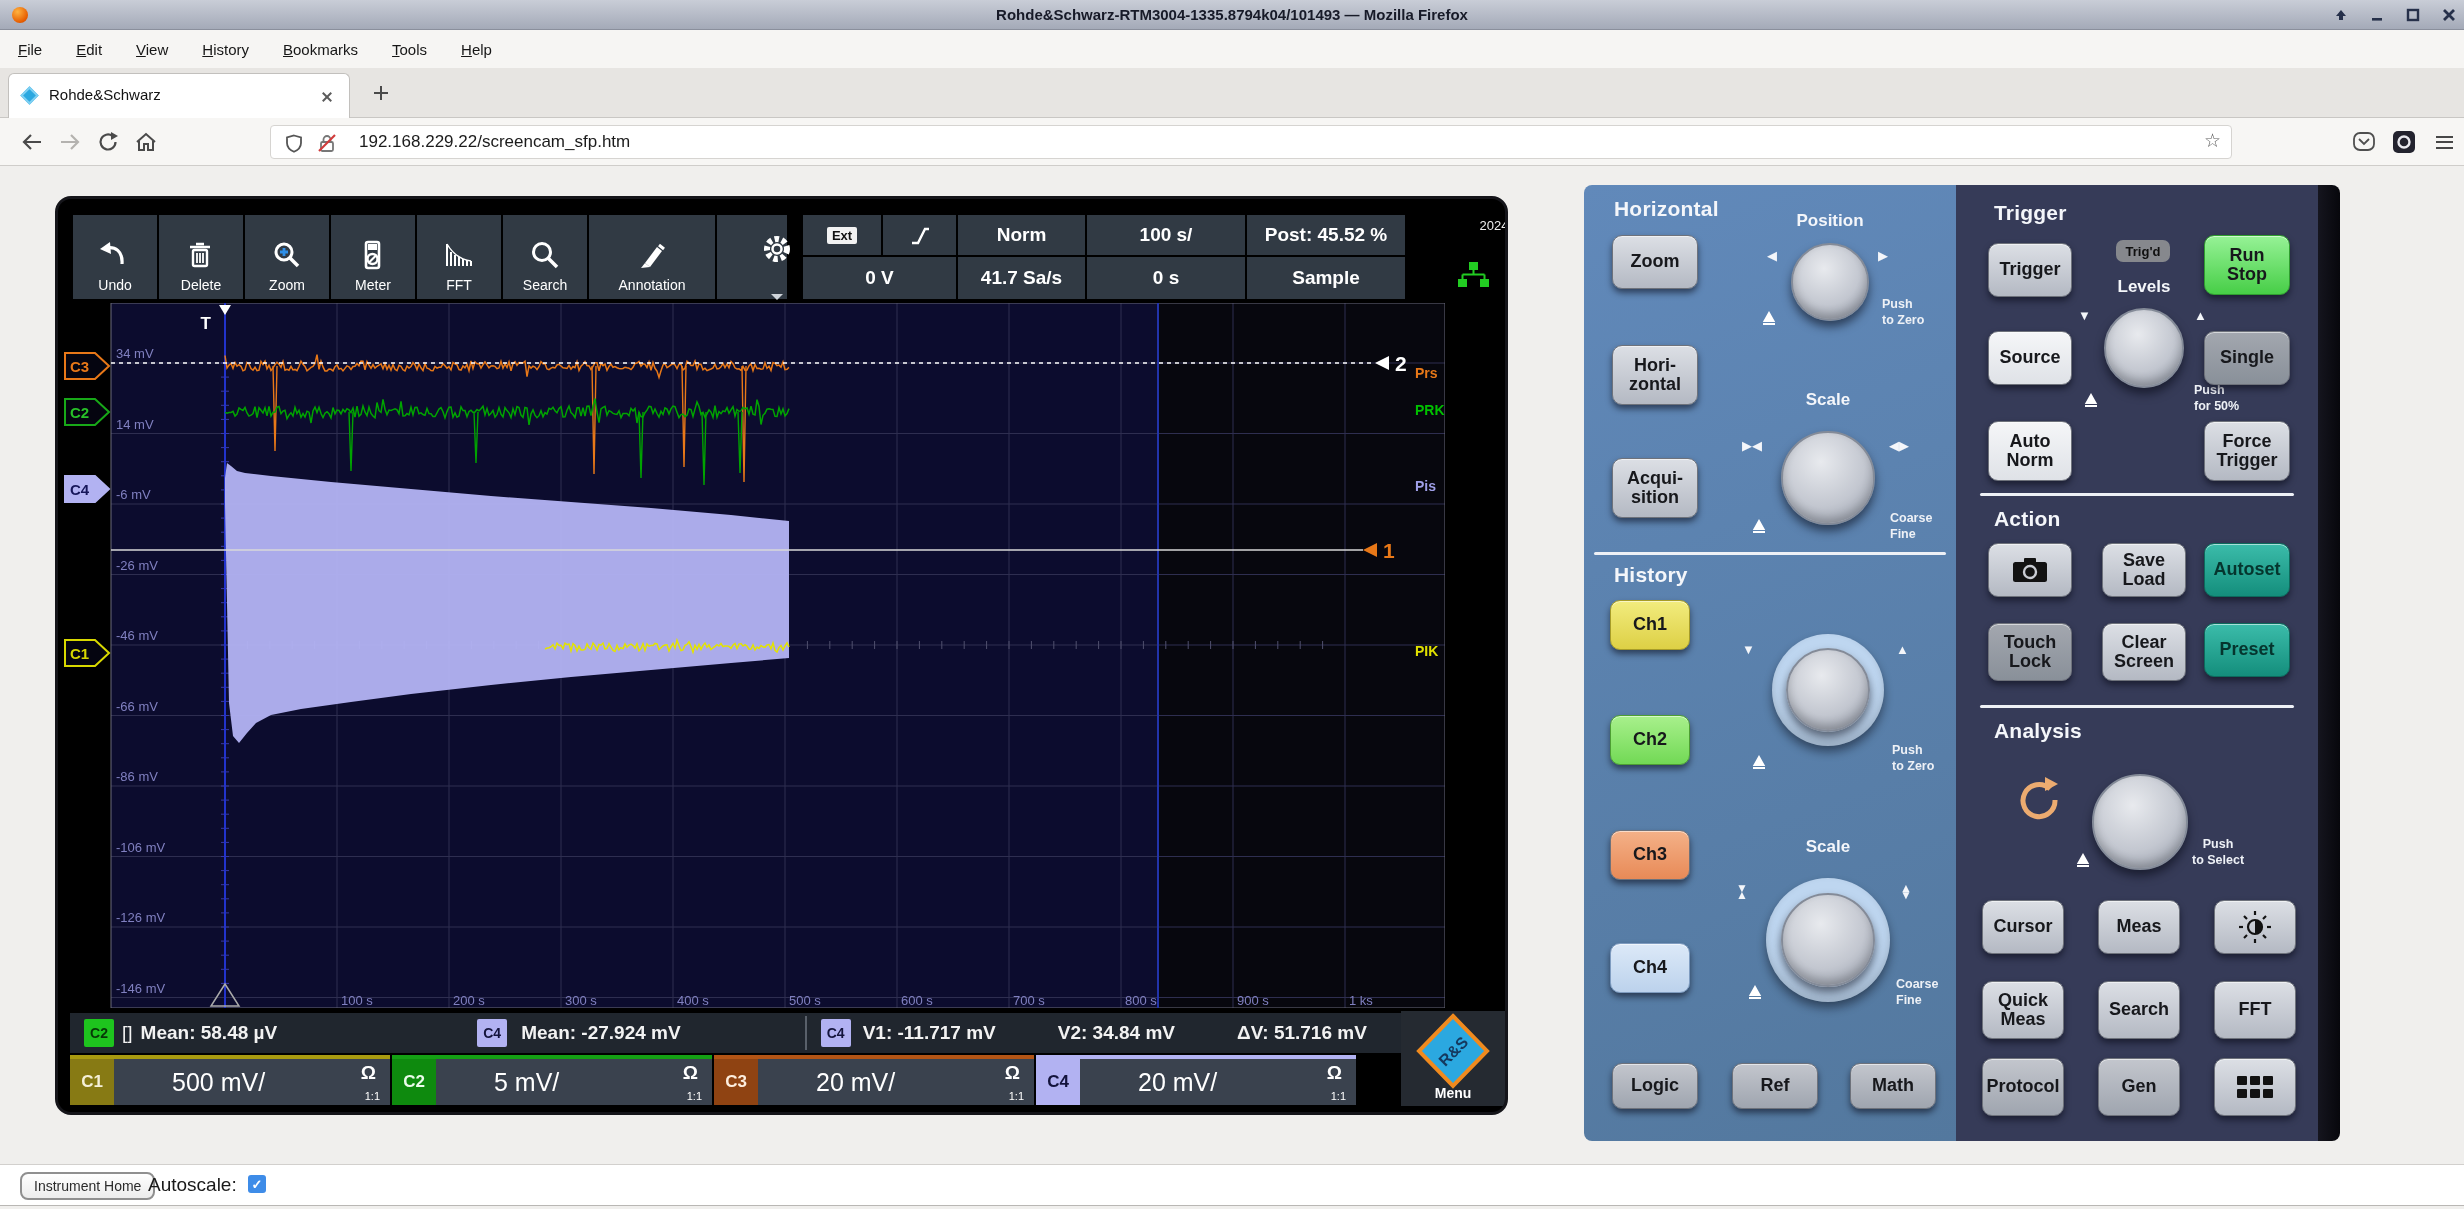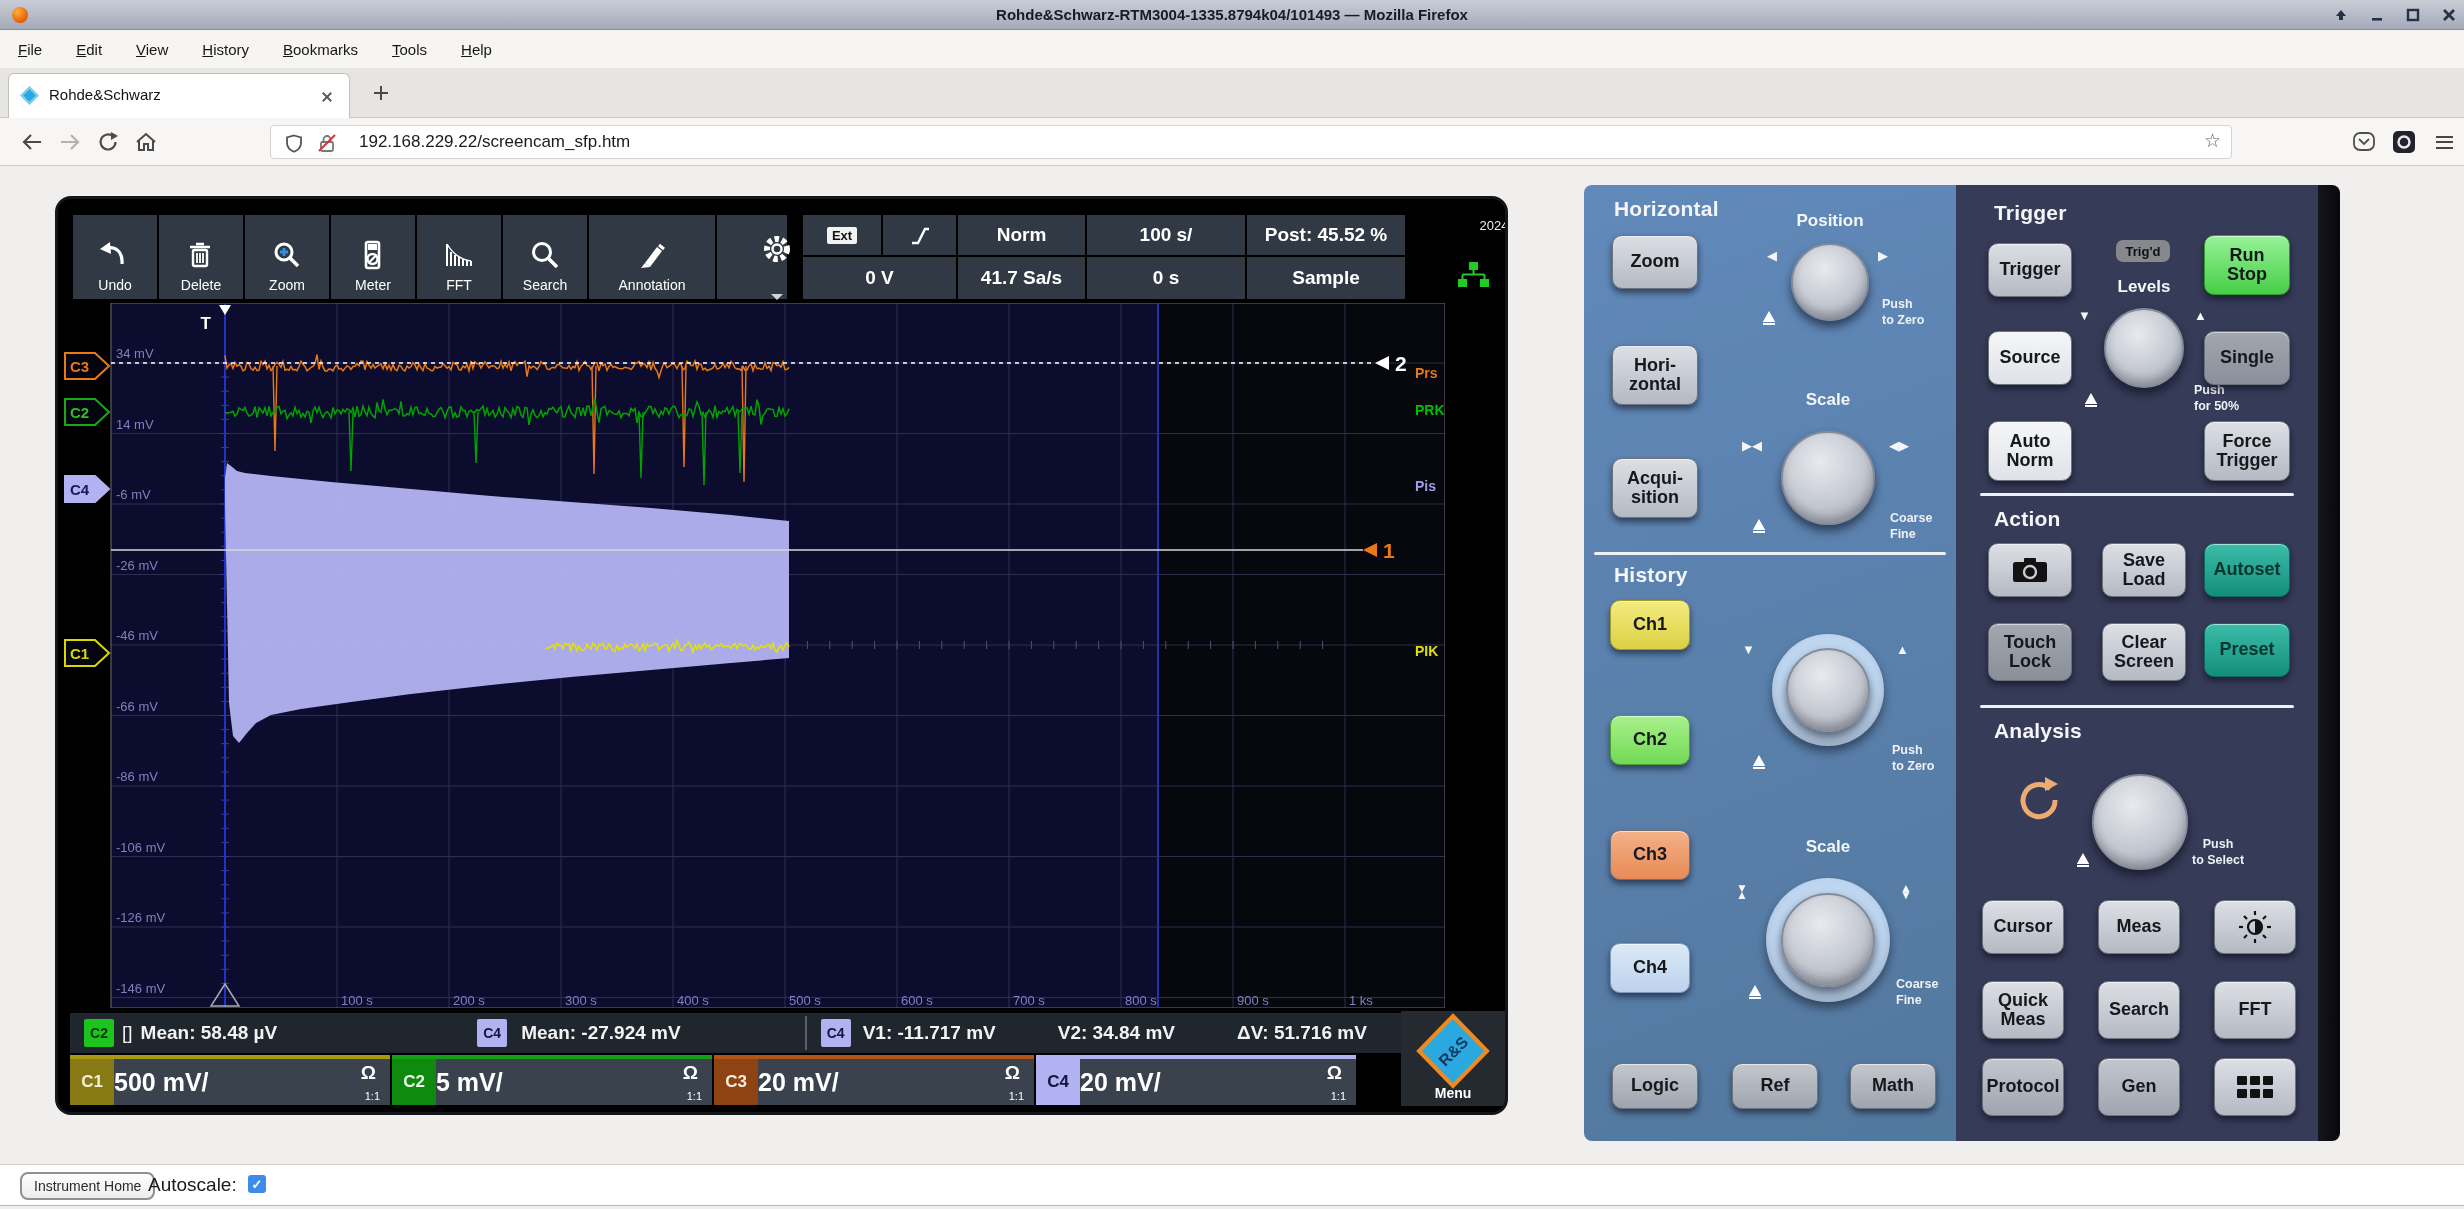--- a/index.html
+++ b/index.html
@@ -47,21 +47,21 @@
   #ext-badge { background:#f2f2f2; color:#111; font-size:13px; font-weight:bold; border-radius:2px; padding:1px 5px; }
   #dt { left:1349px; top:18px; width:138px; text-align:right; color:#eee; font-size:13px; line-height:1.35; }
   #meas { left:12px; top:812px; width:1331px; height:42px; background:#20262e; border-top:2px solid #000; display:flex; align-items:center; }
   .mbadge { width:30px; height:28px; display:flex; align-items:center; justify-content:center; font-size:14px; font-weight:bold; border-radius:2px; flex:none; }
   .mtext { color:#f2f2f2; font-size:19px; font-weight:bold; white-space:nowrap; }
   #menu-corner { left:1343px; top:812px; width:104px; height:95px; background:#252a31; display:flex; flex-direction:column; align-items:center; }
   #menu-label { color:#fff; font-size:14px; font-weight:bold; margin-top:-4px; }
   #chbar { left:12px; top:856px; width:1331px; height:50px; background:#000; display:flex; gap:2px; }
   .chblock { width:320px; height:50px; background:#3a424e; display:flex; align-items:stretch; border-top:4px solid #888; position:relative; }
   .chbadge { width:44px; display:flex; align-items:center; justify-content:center; font-size:17px; font-weight:bold; flex:none; }
-  .chval { color:#fff; font-size:25px; font-weight:bold; align-self:center; }
+  .chval { color:#fff; font-size:25px; font-weight:normal; align-self:center; margin-left:58px; }
   .chohm { position:absolute; right:14px; top:3px; color:#fff; font-size:19px; font-weight:bold; }
   .chratio { position:absolute; right:10px; bottom:3px; color:#fff; font-size:11px; }
 
   
   #panel { left:1584px; top:185px; width:840px; height:956px; }
   #panel-blue { left:0; top:0; width:372px; height:956px; background:linear-gradient(160deg,#6189ba,#53789e); border-radius:8px 0 0 8px; }
   #panel-dark { left:372px; top:0; width:362px; height:956px; background:#363b58; }
   #panel-strip { left:734px; top:0; width:22px; height:956px; background:linear-gradient(90deg,#15151e,#07070c); border-radius:0 8px 8px 0; }
   .sec-title { position:absolute; color:#f4f6fa; font-size:21px; font-weight:bold; letter-spacing:.2px; }
   .divider { position:absolute; height:3px; background:#eef1f6; border-radius:2px; }

